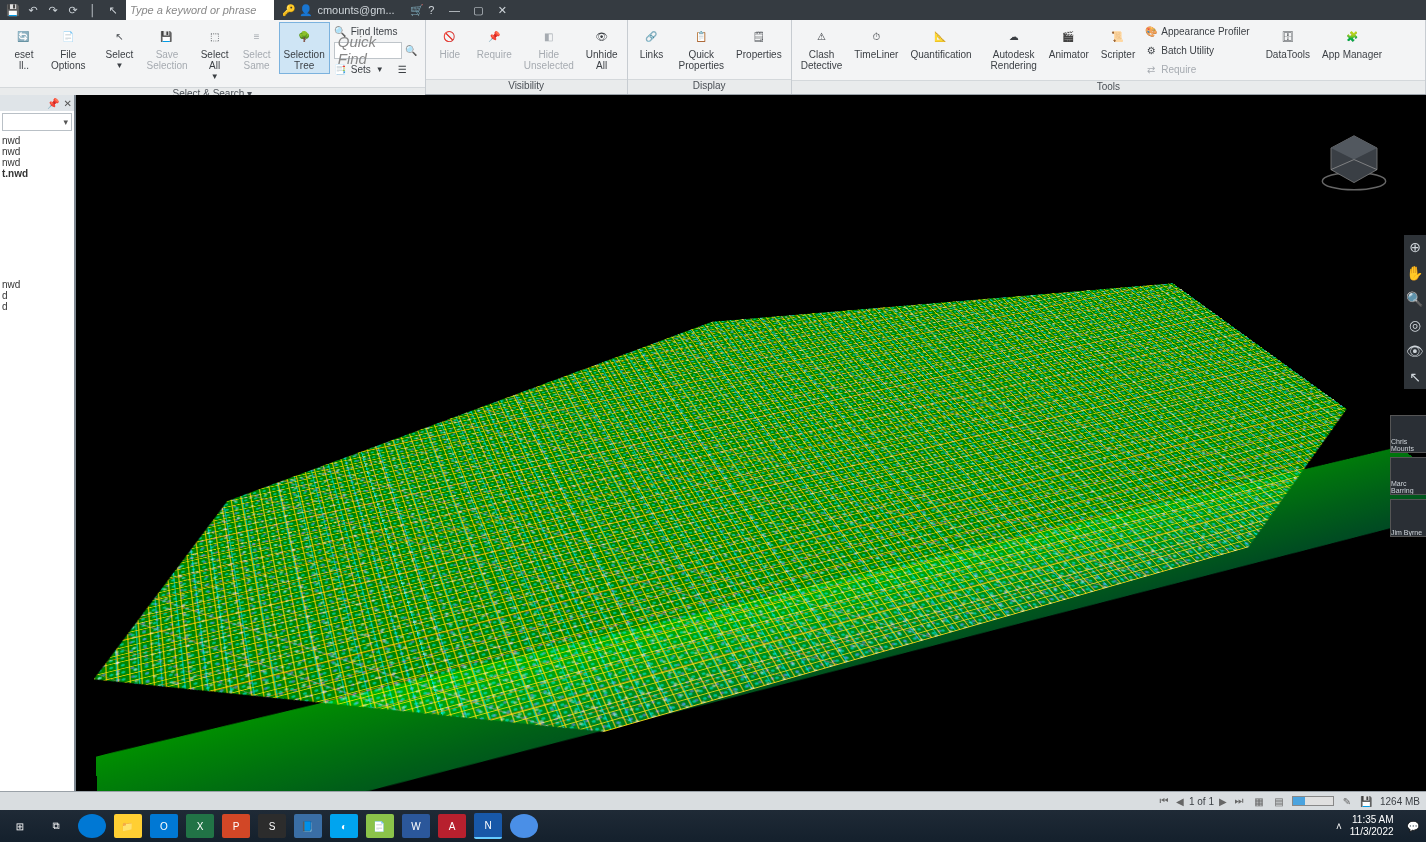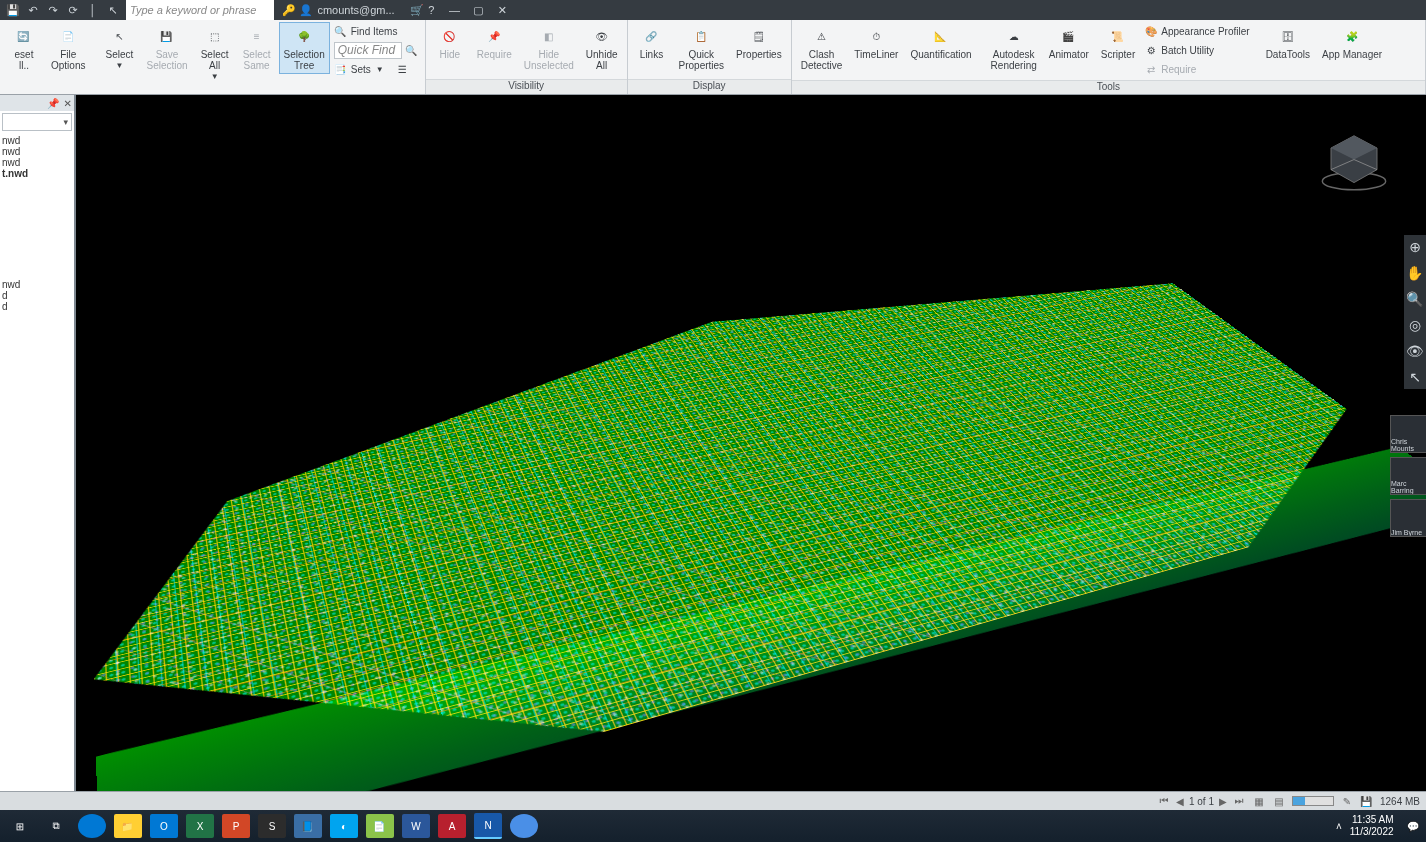--- a/index.html
+++ b/index.html
@@ -23,21 +23,21 @@
 .rgroup{border-right:1px solid #c7ccd1;display:flex;flex-direction:column;justify-content:space-between;}
 .rgroup .rbody{flex:1;display:flex;align-items:flex-start;padding:2px 4px;gap:2px;}
 .rgroup .rlabel{height:14px;font-size:10px;text-align:center;color:#4a4f55;background:#e9ebec;border-top:1px solid #d4d8db;}
 .rbtn{display:flex;flex-direction:column;align-items:center;justify-content:flex-start;padding:2px 4px;min-width:30px;text-align:center;font-size:10px;line-height:11px;color:#3b3f44;border:1px solid transparent;}
 .rbtn.active{background:#cfe5f5;border:1px solid #7bb2de;}
 .rbtn.disabled{color:#a6abb1;}
 .ricon{width:22px;height:22px;margin-bottom:2px;display:flex;align-items:center;justify-content:center;}
 .smallrow{display:flex;align-items:center;gap:3px;height:18px;font-size:10px;color:#3b3f44;padding:0 2px;}
 .smallrow.disabled{color:#a6abb1;}
 .smallico{width:14px;height:14px;display:inline-flex;align-items:center;justify-content:center;}
-.qf{width:60px;height:15px;border:1px solid #bfc5ca;font-style:italic;font-size:12px;color:#888;padding:0 3px;display:flex;align-items:center;background:#fff;}
+.qf{width:60px;height:15px;border:1px solid #bfc5ca;font-style:italic;font-size:15px;color:#888;padding:0 3px;display:flex;align-items:center;background:#fff;}
 
 .workarea{flex:1;display:flex;background:#000;position:relative;}
 .treepanel{width:74px;background:#fff;border-right:2px solid #7d8790;display:flex;flex-direction:column;}
 .treepanel .thead{height:16px;background:#dfe4e8;display:flex;justify-content:flex-end;align-items:center;padding:0 2px;gap:4px;font-size:10px;color:#555;}
 .treepanel .tdrop{height:16px;border:1px solid #b9c0c6;margin:2px;background:#fff;display:flex;justify-content:flex-end;align-items:center;padding:0 3px;font-size:9px;color:#555;}
 .treepanel .tbody{flex:1;font-size:10px;color:#333;padding:2px;overflow:hidden;}
 .treepanel .tbody div{white-space:nowrap;}
 .viewport{flex:1;background:#000;position:relative;overflow:hidden;}
 .viewcube{position:absolute;top:30px;right:36px;width:72px;height:72px;}
 .vidtool{position:absolute;right:0;top:140px;width:22px;background:#2e3338;display:flex;flex-direction:column;gap:10px;padding:4px 0;align-items:center;}
@@ -151,20 +151,21 @@
               <span class="smallico">🔍</span>
               <span>Find Items</span>
             </div>
           <div class="smallrow">
               <div class="qf">Quick Find</div>
               <span class="smallico">🔍</span>
             </div>
           <div class="smallrow"><span class="smallico">📑</span><span>Sets</span><span style="font-size:8px;margin-left:2px;">▼</span>&nbsp;&nbsp;<span class="smallico">☰</span></div>
         </div>
       </div>
+      <div class="rlabel">Select &amp; Search ▾</div>
     </div>
 
     <div class="rgroup">
       <div class="rbody">
         <div class="rbtn disabled">
             <div class="ricon">🚫</div>
             <span>Hide</span>
           </div>
         <div class="rbtn disabled">
             <div class="ricon">📌</div>

